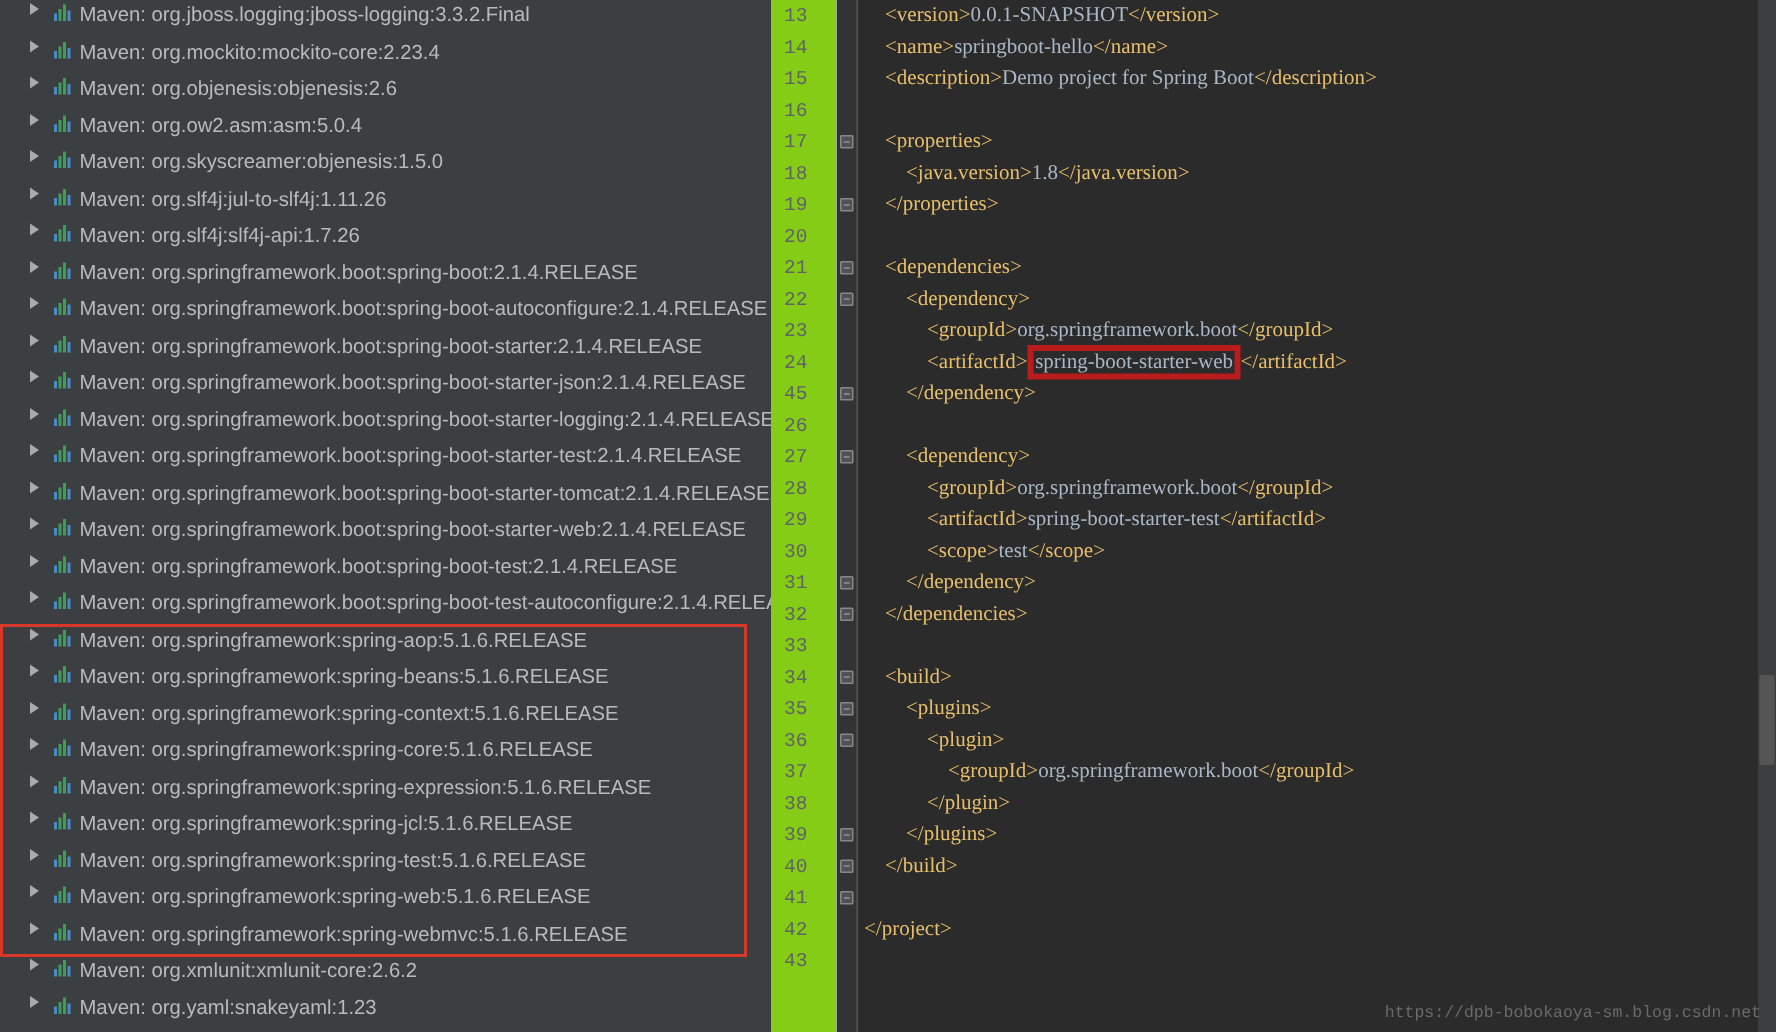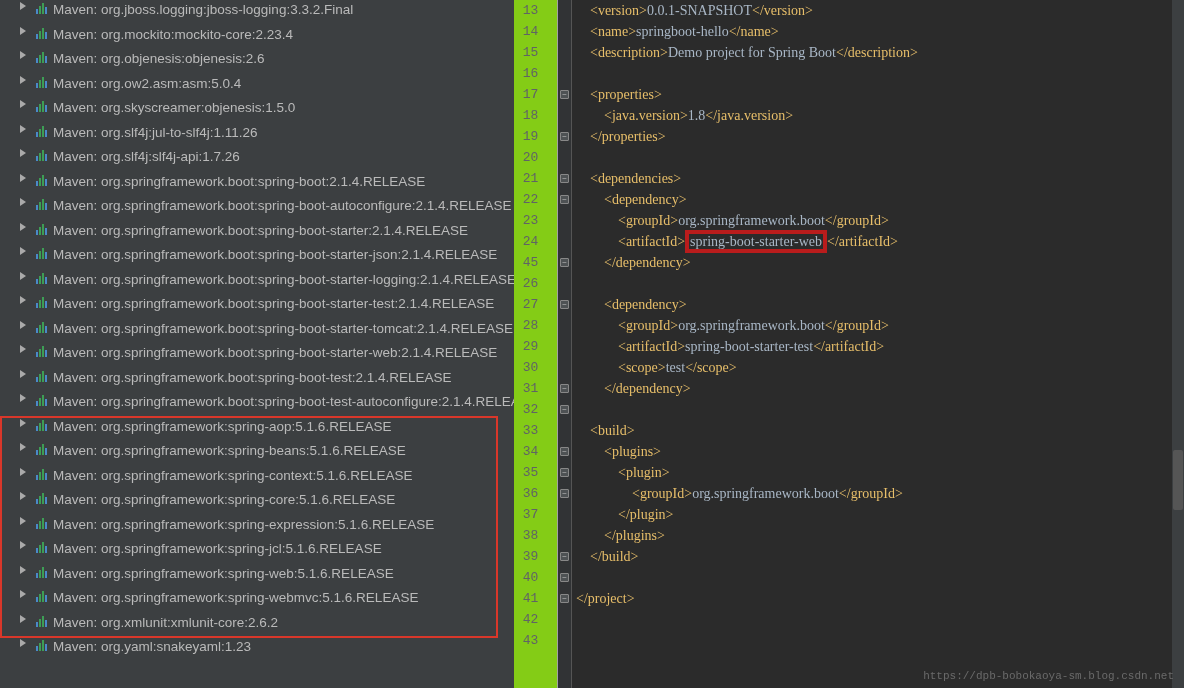--- a/index.html
+++ b/index.html
@@ -267,20 +267,30 @@
         <span class="tree-label">Maven: org.springframework:spring-jcl:5.1.6.RELEASE</span>
       </div>
       <div class="tree-item">
         <span class="arrow"></span>
         <span class="maven-icon">
           <span class="b1"></span>
           <span class="b2"></span>
           <span class="b3"></span>
           <span class="b4"></span>
         </span>
+        <span class="tree-label">Maven: org.springframework:spring-test:5.1.6.RELEASE</span>
+      </div>
+      <div class="tree-item">
+        <span class="arrow"></span>
+        <span class="maven-icon">
+          <span class="b1"></span>
+          <span class="b2"></span>
+          <span class="b3"></span>
+          <span class="b4"></span>
+        </span>
         <span class="tree-label">Maven: org.springframework:spring-web:5.1.6.RELEASE</span>
       </div>
       <div class="tree-item">
         <span class="arrow"></span>
         <span class="maven-icon">
           <span class="b1"></span>
           <span class="b2"></span>
           <span class="b3"></span>
           <span class="b4"></span>
         </span>
@@ -415,20 +425,21 @@
         <div class="code-line"><span class="txt">        </span><span class="tag">&lt;dependency&gt;</span></div>
         <div class="code-line"><span class="txt">            </span><span class="tag">&lt;groupId&gt;</span><span class="txt">org.springframework.boot</span><span class="tag">&lt;/groupId&gt;</span></div>
         <div class="code-line"><span class="txt">            </span><span class="tag">&lt;artifactId&gt;</span><span class="txt red-box-inline">spring-boot-starter-web</span><span class="tag">&lt;/artifactId&gt;</span></div>
         <div class="code-line"><span class="txt">        </span><span class="tag">&lt;/dependency&gt;</span></div>
         <div class="code-line"><span class="txt"></span></div>
         <div class="code-line"><span class="txt">        </span><span class="tag">&lt;dependency&gt;</span></div>
         <div class="code-line"><span class="txt">            </span><span class="tag">&lt;groupId&gt;</span><span class="txt">org.springframework.boot</span><span class="tag">&lt;/groupId&gt;</span></div>
         <div class="code-line"><span class="txt">            </span><span class="tag">&lt;artifactId&gt;</span><span class="txt">spring-boot-starter-test</span><span class="tag">&lt;/artifactId&gt;</span></div>
         <div class="code-line"><span class="txt">            </span><span class="tag">&lt;scope&gt;</span><span class="txt">test</span><span class="tag">&lt;/scope&gt;</span></div>
         <div class="code-line"><span class="txt">        </span><span class="tag">&lt;/dependency&gt;</span></div>
+        <div class="code-line"><span class="txt">    </span><span class="tag">&lt;/dependencies&gt;</span></div>
         <div class="code-line"><span class="txt"></span></div>
         <div class="code-line"><span class="txt">    </span><span class="tag">&lt;build&gt;</span></div>
         <div class="code-line"><span class="txt">        </span><span class="tag">&lt;plugins&gt;</span></div>
         <div class="code-line"><span class="txt">            </span><span class="tag">&lt;plugin&gt;</span></div>
         <div class="code-line"><span class="txt">                </span><span class="tag">&lt;groupId&gt;</span><span class="txt">org.springframework.boot</span><span class="tag">&lt;/groupId&gt;</span></div>
         <div class="code-line"><span class="txt">            </span><span class="tag">&lt;/plugin&gt;</span></div>
         <div class="code-line"><span class="txt">        </span><span class="tag">&lt;/plugins&gt;</span></div>
         <div class="code-line"><span class="txt">    </span><span class="tag">&lt;/build&gt;</span></div>
         <div class="code-line"><span class="txt"></span></div>
         <div class="code-line"><span class="txt"></span><span class="tag">&lt;/project&gt;</span></div>

